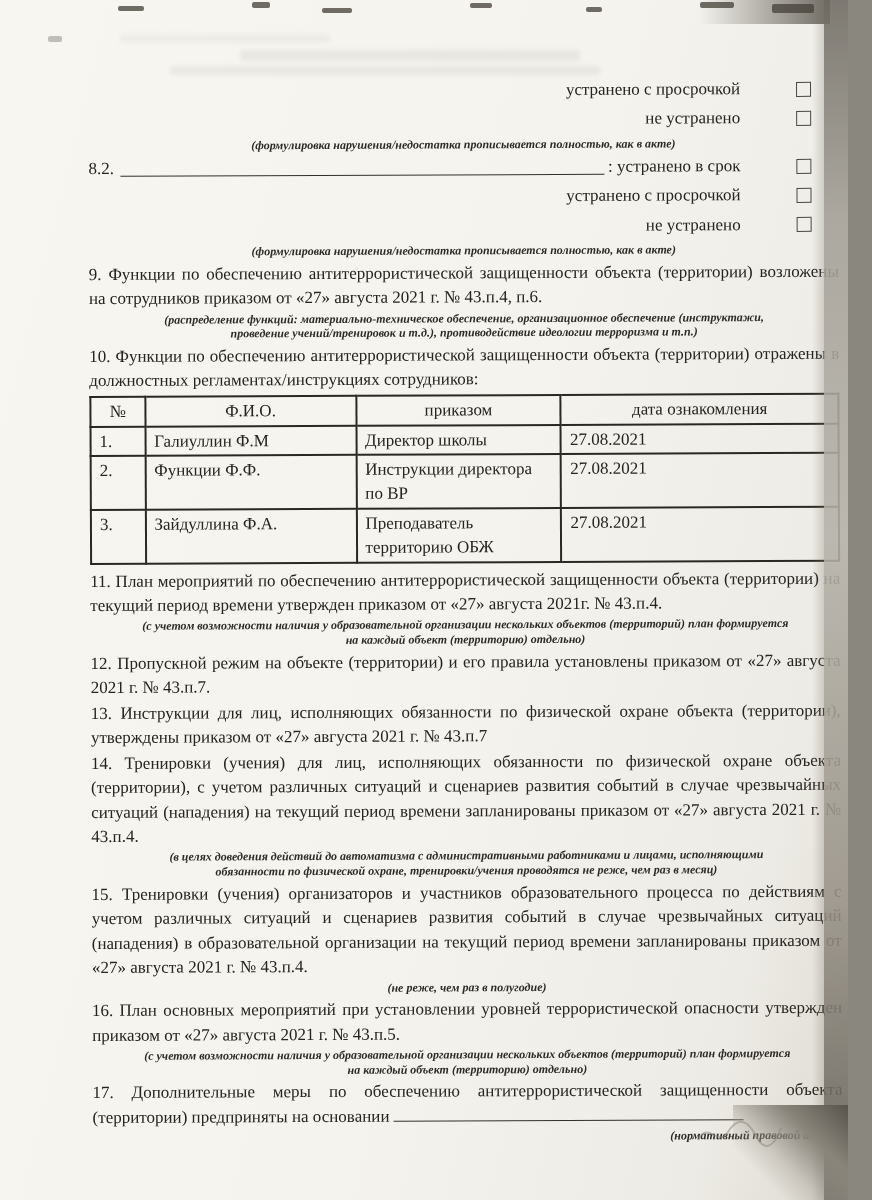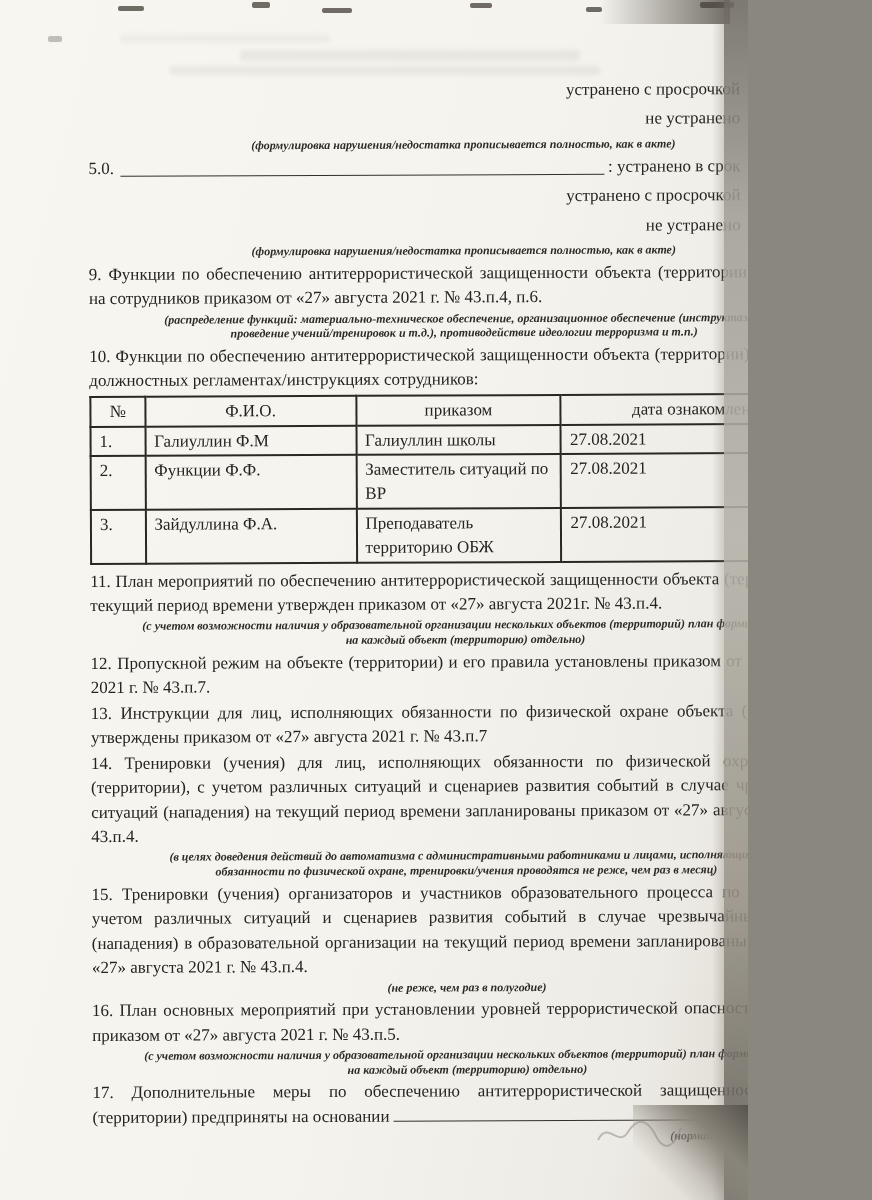--- a/index.html
+++ b/index.html
@@ -3,21 +3,21 @@
 <meta charset="utf-8">
 <style>
   * { box-sizing: border-box; }
   html, body { margin: 0; padding: 0; }
   body {
     width: 872px; height: 1200px; overflow: hidden;
     background: #8a877f;
     font-family: "Liberation Serif", "DejaVu Serif", serif;
   }
   .paper {
-    position: relative; width: 748px; height: 1200px; overflow: hidden;
+    position: relative; width: 848px; height: 1200px; overflow: hidden;
     background: linear-gradient(104deg, #f8f6f1 0%, #f5f3ee 55%, #edebe5 86%, #ddd9d1 100%);
   }
   .content {
     position: absolute; left: 88px; top: 80px; width: 750px;
     color: #262320; font-size: 17px; line-height: 1.44;
     transform: rotate(-0.25deg); transform-origin: 0 0;
   }
   .para { margin: 0 0 1px 0; text-align: justify; text-align-last: left; }
   .note {
     font-size: 12px; font-style: italic; font-weight: 600; color: #2e2b27;
@@ -97,21 +97,21 @@
       <span class="checkbox"></span>
     </div>
     <div class="opt-row">
       <span class="opt-label">не устранено</span>
       <span class="cb-gap"></span>
       <span class="checkbox"></span>
     </div>
     <div class="note center">(формулировка нарушения/недостатка прописывается полностью, как в акте)</div>
 
     <div class="fill-row">
-      <span class="num">5.0.</span>
+      <span class="num">8.2.</span>
       <span class="blank-line"></span>
       <span class="suffix">: устранено в срок</span>
       <span class="cb-gap"></span>
       <span class="checkbox"></span>
     </div>
     <div class="opt-row">
       <span class="opt-label">устранено с просрочкой</span>
       <span class="cb-gap"></span>
       <span class="checkbox"></span>
     </div>
@@ -138,27 +138,27 @@
           <th>№</th>
           <th>Ф.И.О.</th>
           <th>приказом</th>
           <th>дата ознакомления</th>
         </tr>
       </thead>
       <tbody>
         <tr>
           <td>1.</td>
           <td>Галиуллин Ф.М</td>
-          <td>Галиуллин школы</td>
+          <td>Директор школы</td>
           <td>27.08.2021</td>
         </tr>
         <tr>
           <td>2.</td>
           <td>Функции Ф.Ф.</td>
-          <td>Заместитель ситуаций по ВР</td>
+          <td>Инструкции директора по ВР</td>
           <td>27.08.2021</td>
         </tr>
         <tr>
           <td>3.</td>
           <td>Зайдуллина Ф.А.</td>
           <td>Преподаватель территорию ОБЖ</td>
           <td>27.08.2021</td>
         </tr>
       </tbody>
     </table>

